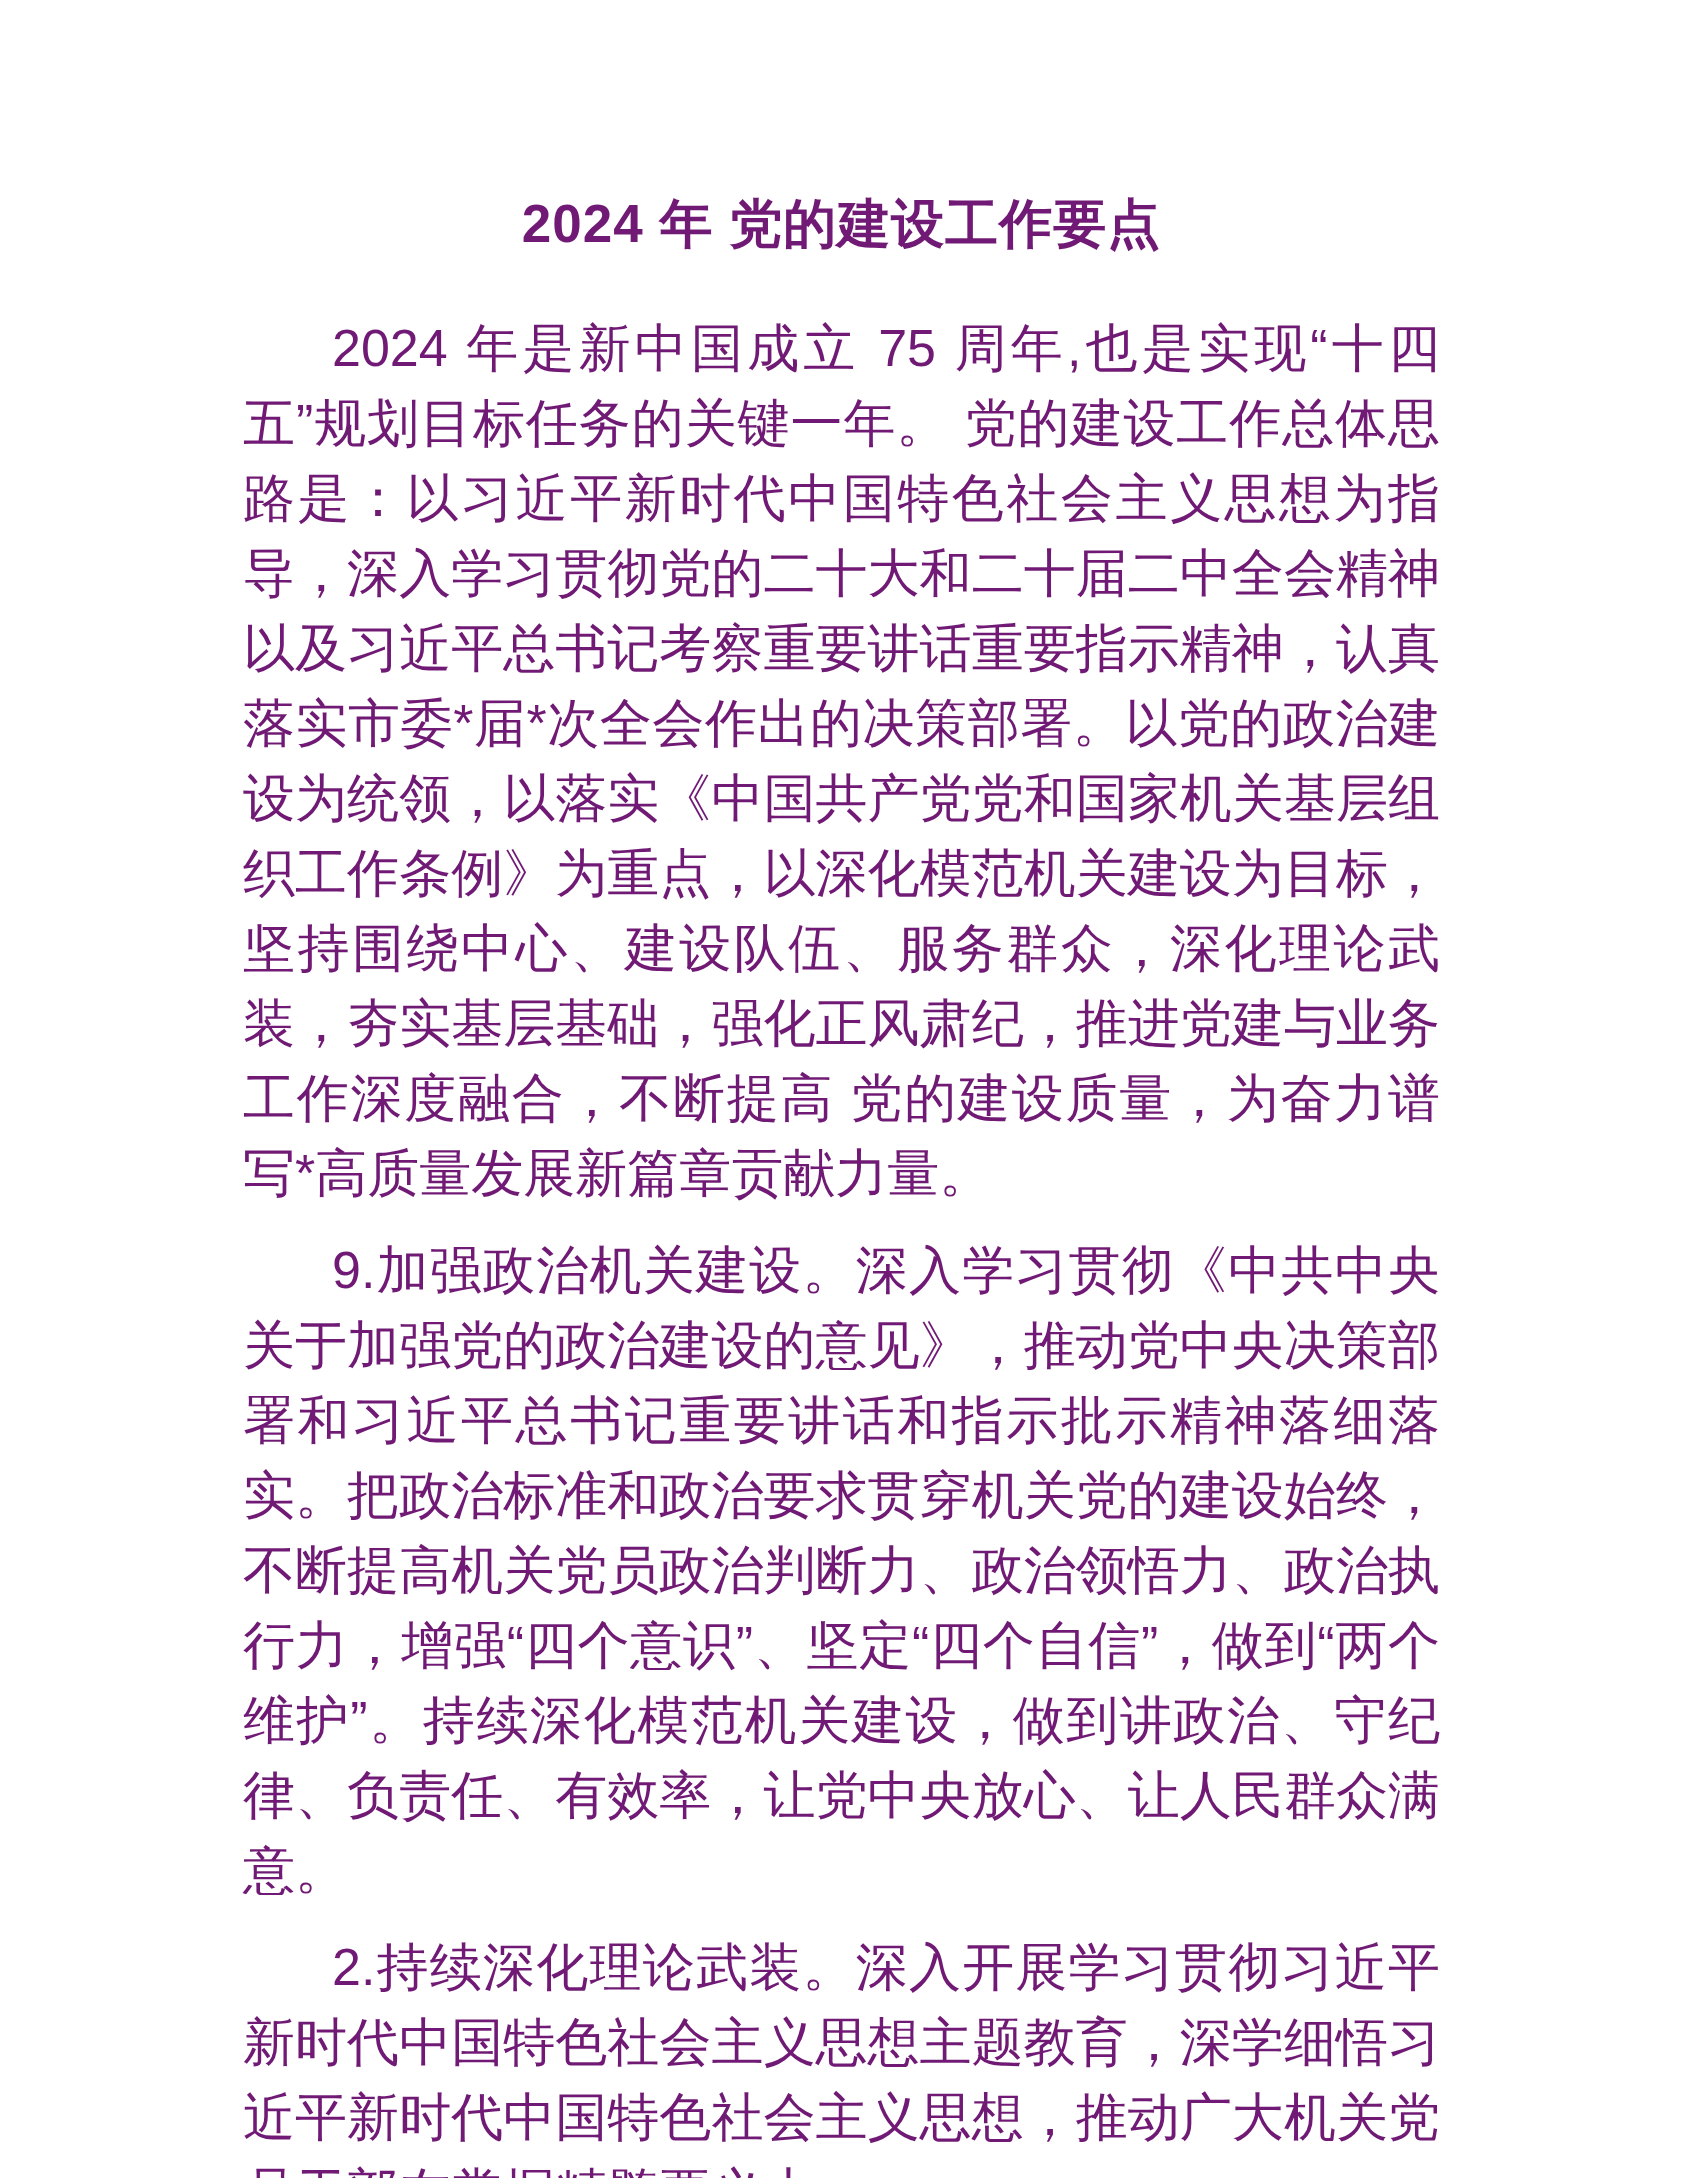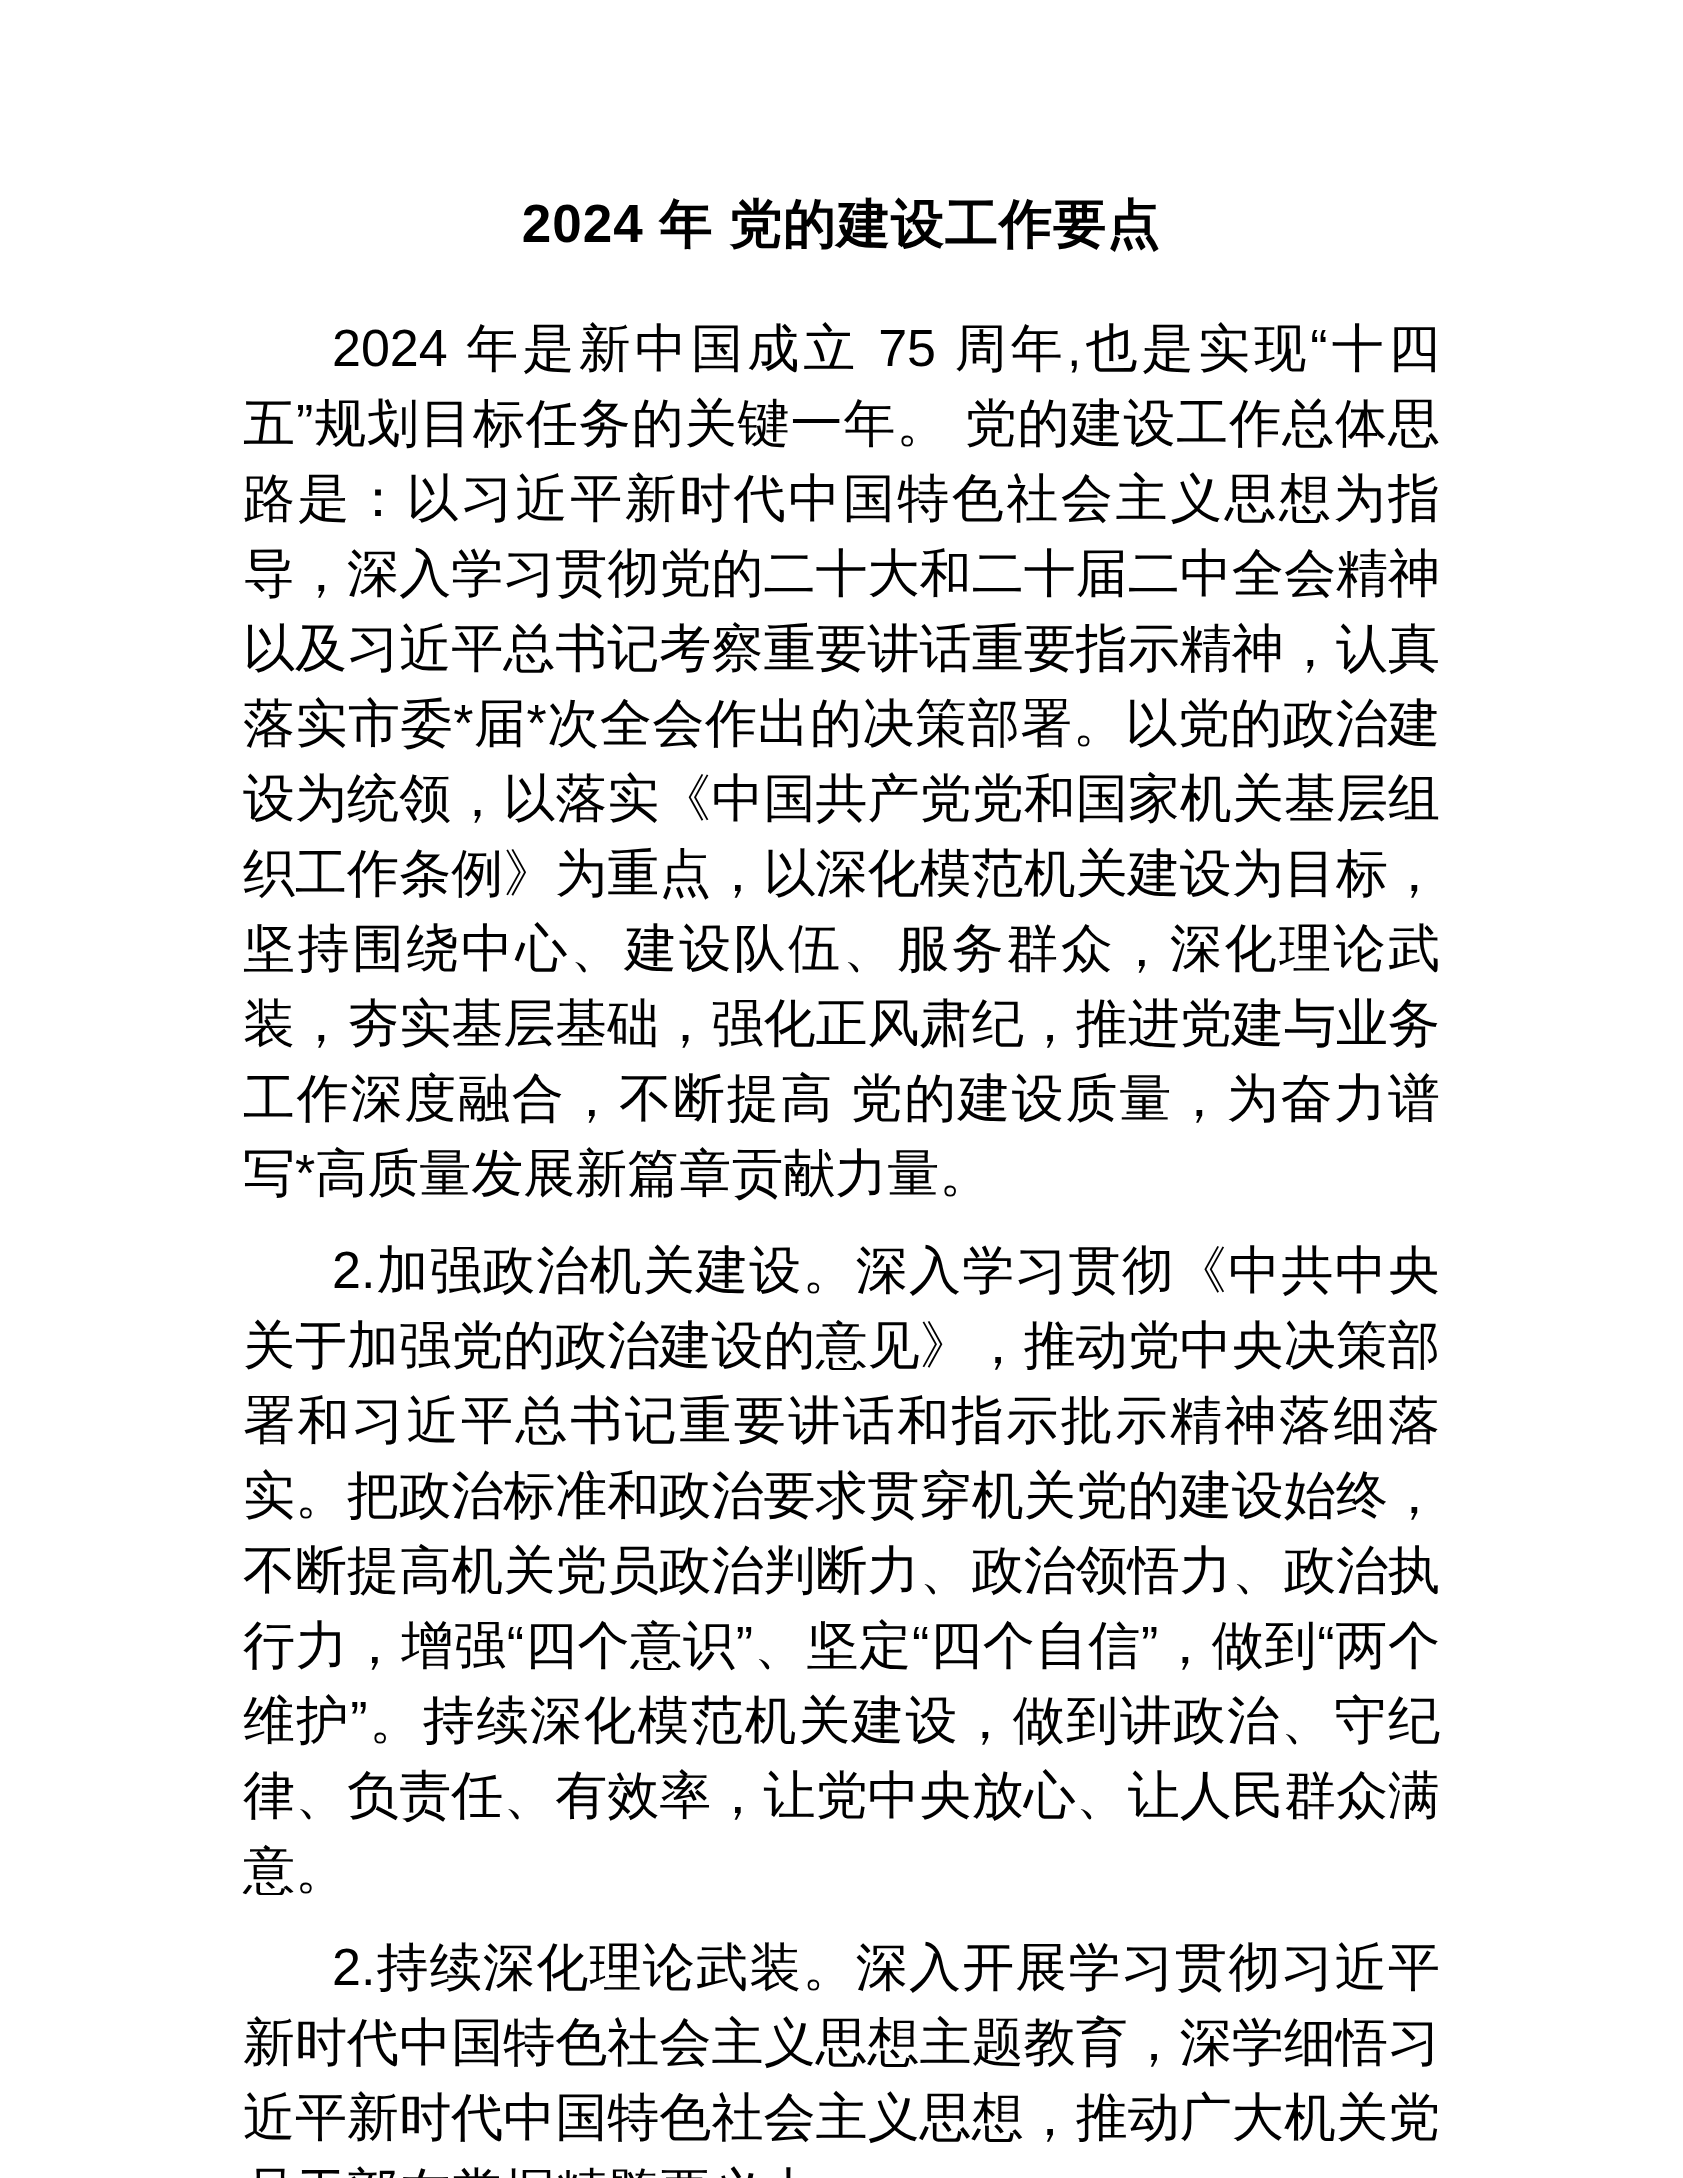--- a/index.html
+++ b/index.html
@@ -7,21 +7,21 @@
     padding: 0;
     background: #ffffff;
   }
   .page {
     position: relative;
     width: 1683px;
     height: 2178px;
     background: #ffffff;
     box-sizing: border-box;
     padding: 193px 243px 0 243px;
-    color: #000000;
+    color: #701a75;
     font-family: "Liberation Sans", "DejaVu Sans", sans-serif;
     overflow: hidden;
   }
   .doc-title {
     margin: 0 0 57px 0;
     font-size: 53px;
     line-height: 61px;
     font-weight: 600;
     text-align: center;
     letter-spacing: 1px;
@@ -46,18 +46,18 @@
 </head>
 <body>
 
 <div class="page">
   <h1 class="doc-title">2024 年 党的建设工作要点</h1>
 
   <div class="doc-body">
     <p>2024 年是新中国成立 75 周年,也是实现“十四五”规划目标任务的关键一年。 党的建设工作总体思路是：以习近平新时代中国特色社会主义思想为指导，深入学习贯彻党的二十大和二十届二中全会精神以及习近平总书记考察重要讲话重要指示精神，认真落实市委*届*次全会作出的决策部署。以党的政治建设为统领，以落实《中国共产党党和国家机关基层组织工作条例》为重点，以深化模范机关建设为目标，坚持围绕中心、建设队伍、服务群众，深化理论武装，夯实基层基础，强化正风肃纪，推进党建与业务工作深度融合，不断提高 党的建设质量，为奋力谱写*高质量发展新篇章贡献力量。</p>
 
 
-    <p>2.加强政治机关建设。深入学习贯彻《中共中央关于加强党的政治建设的意见》，推动党中央决策部署和习近平总书记重要讲话和指示批示精神落细落实。把政治标准和政治要求贯穿机关党的建设始终，不断提高机关党员政治判断力、政治领悟力、政治执行力，增强“四个意识”、坚定“四个自信”，做到“两个维护”。持续深化模范机关建设，做到讲政治、守纪律、负责任、有效率，让党中央放心、让人民群众满意。</p>
+    <p>9.加强政治机关建设。深入学习贯彻《中共中央关于加强党的政治建设的意见》，推动党中央决策部署和习近平总书记重要讲话和指示批示精神落细落实。把政治标准和政治要求贯穿机关党的建设始终，不断提高机关党员政治判断力、政治领悟力、政治执行力，增强“四个意识”、坚定“四个自信”，做到“两个维护”。持续深化模范机关建设，做到讲政治、守纪律、负责任、有效率，让党中央放心、让人民群众满意。</p>
 
     <p>2.持续深化理论武装。深入开展学习贯彻习近平新时代中国特色社会主义思想主题教育，深学细悟习近平新时代中国特色社会主义思想，推动广大机关党员干部在掌握精髓要义上</p>
   </div>
 </div>
 
 
 </body></html>

